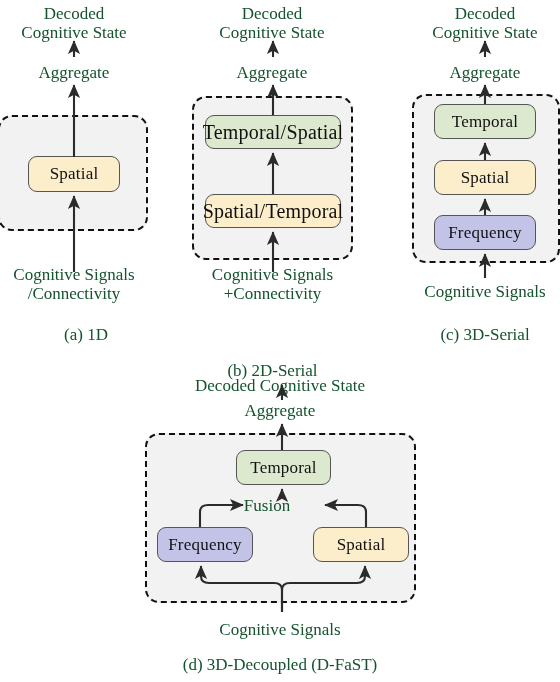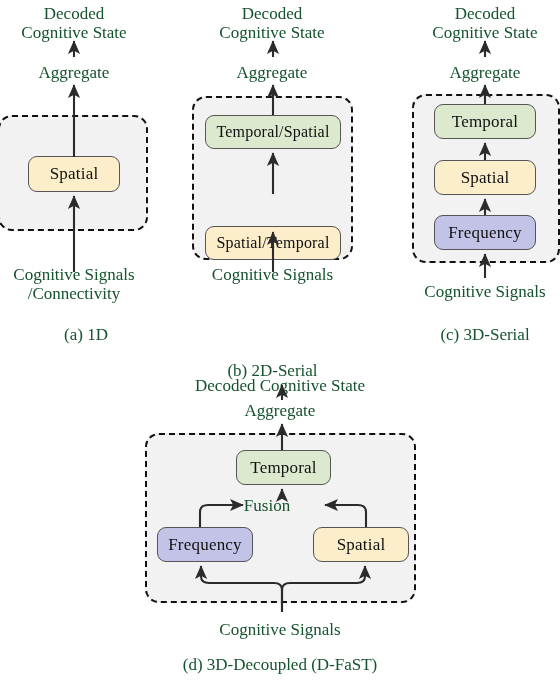--- a/index.html
+++ b/index.html
@@ -48,21 +48,21 @@
     box-sizing: border-box;
     border: 1.4px solid #555555;
     border-radius: 9px;
     display: flex;
     align-items: center;
     justify-content: center;
     font-size: 17px;
     color: #111111;
     letter-spacing: 0.2px;
   }
-  .box.small { font-size: 16px; }
+  .box.small { font-size: 20px; }
   svg.overlay {
     position: absolute;
     left: 0; top: 0;
     width: 560px;
     height: 682px;
     overflow: visible;
     pointer-events: none;
   }
 </style>
 </head>
@@ -95,24 +95,25 @@
       <div>Decoded</div>
       <div>Cognitive State</div>
     </div>
 
     <div class="txt t17" style="left:202px; top:63px; width:140px;">Aggregate</div>
 
     <div class="panel" style="left:192px; top:96px; width:161px; height:164px;"></div>
 
     <div class="box small" style="left:205px; top:115px; width:136px; height:34px; background:#dde9cf;">Temporal/Spatial</div>
 
-    <div class="box small" style="left:205px; top:194px; width:136px; height:34px; background:#fdeecb;margin-top:32px;">Spatial/Temporal</div>
+    <div class="box small" style="left:205px; top:194px; width:136px; height:34px; background:#fdeecb;">Spatial/Temporal</div>
 
     <div class="txt t17 blk" style="left:192px; top:265px; width:161px;">
       <div>Cognitive Signals</div>
+      <div>+Connectivity</div>
     </div>
 
     <div class="txt t17" style="left:192px; top:325px; width:161px;margin-top:36px;">(b) 2D-Serial</div>
   </div>
 
   <div>
     <div class="txt t17 blk" style="left:415px; top:4px; width:140px;">
       <div>Decoded</div>
       <div>Cognitive State</div>
     </div>

